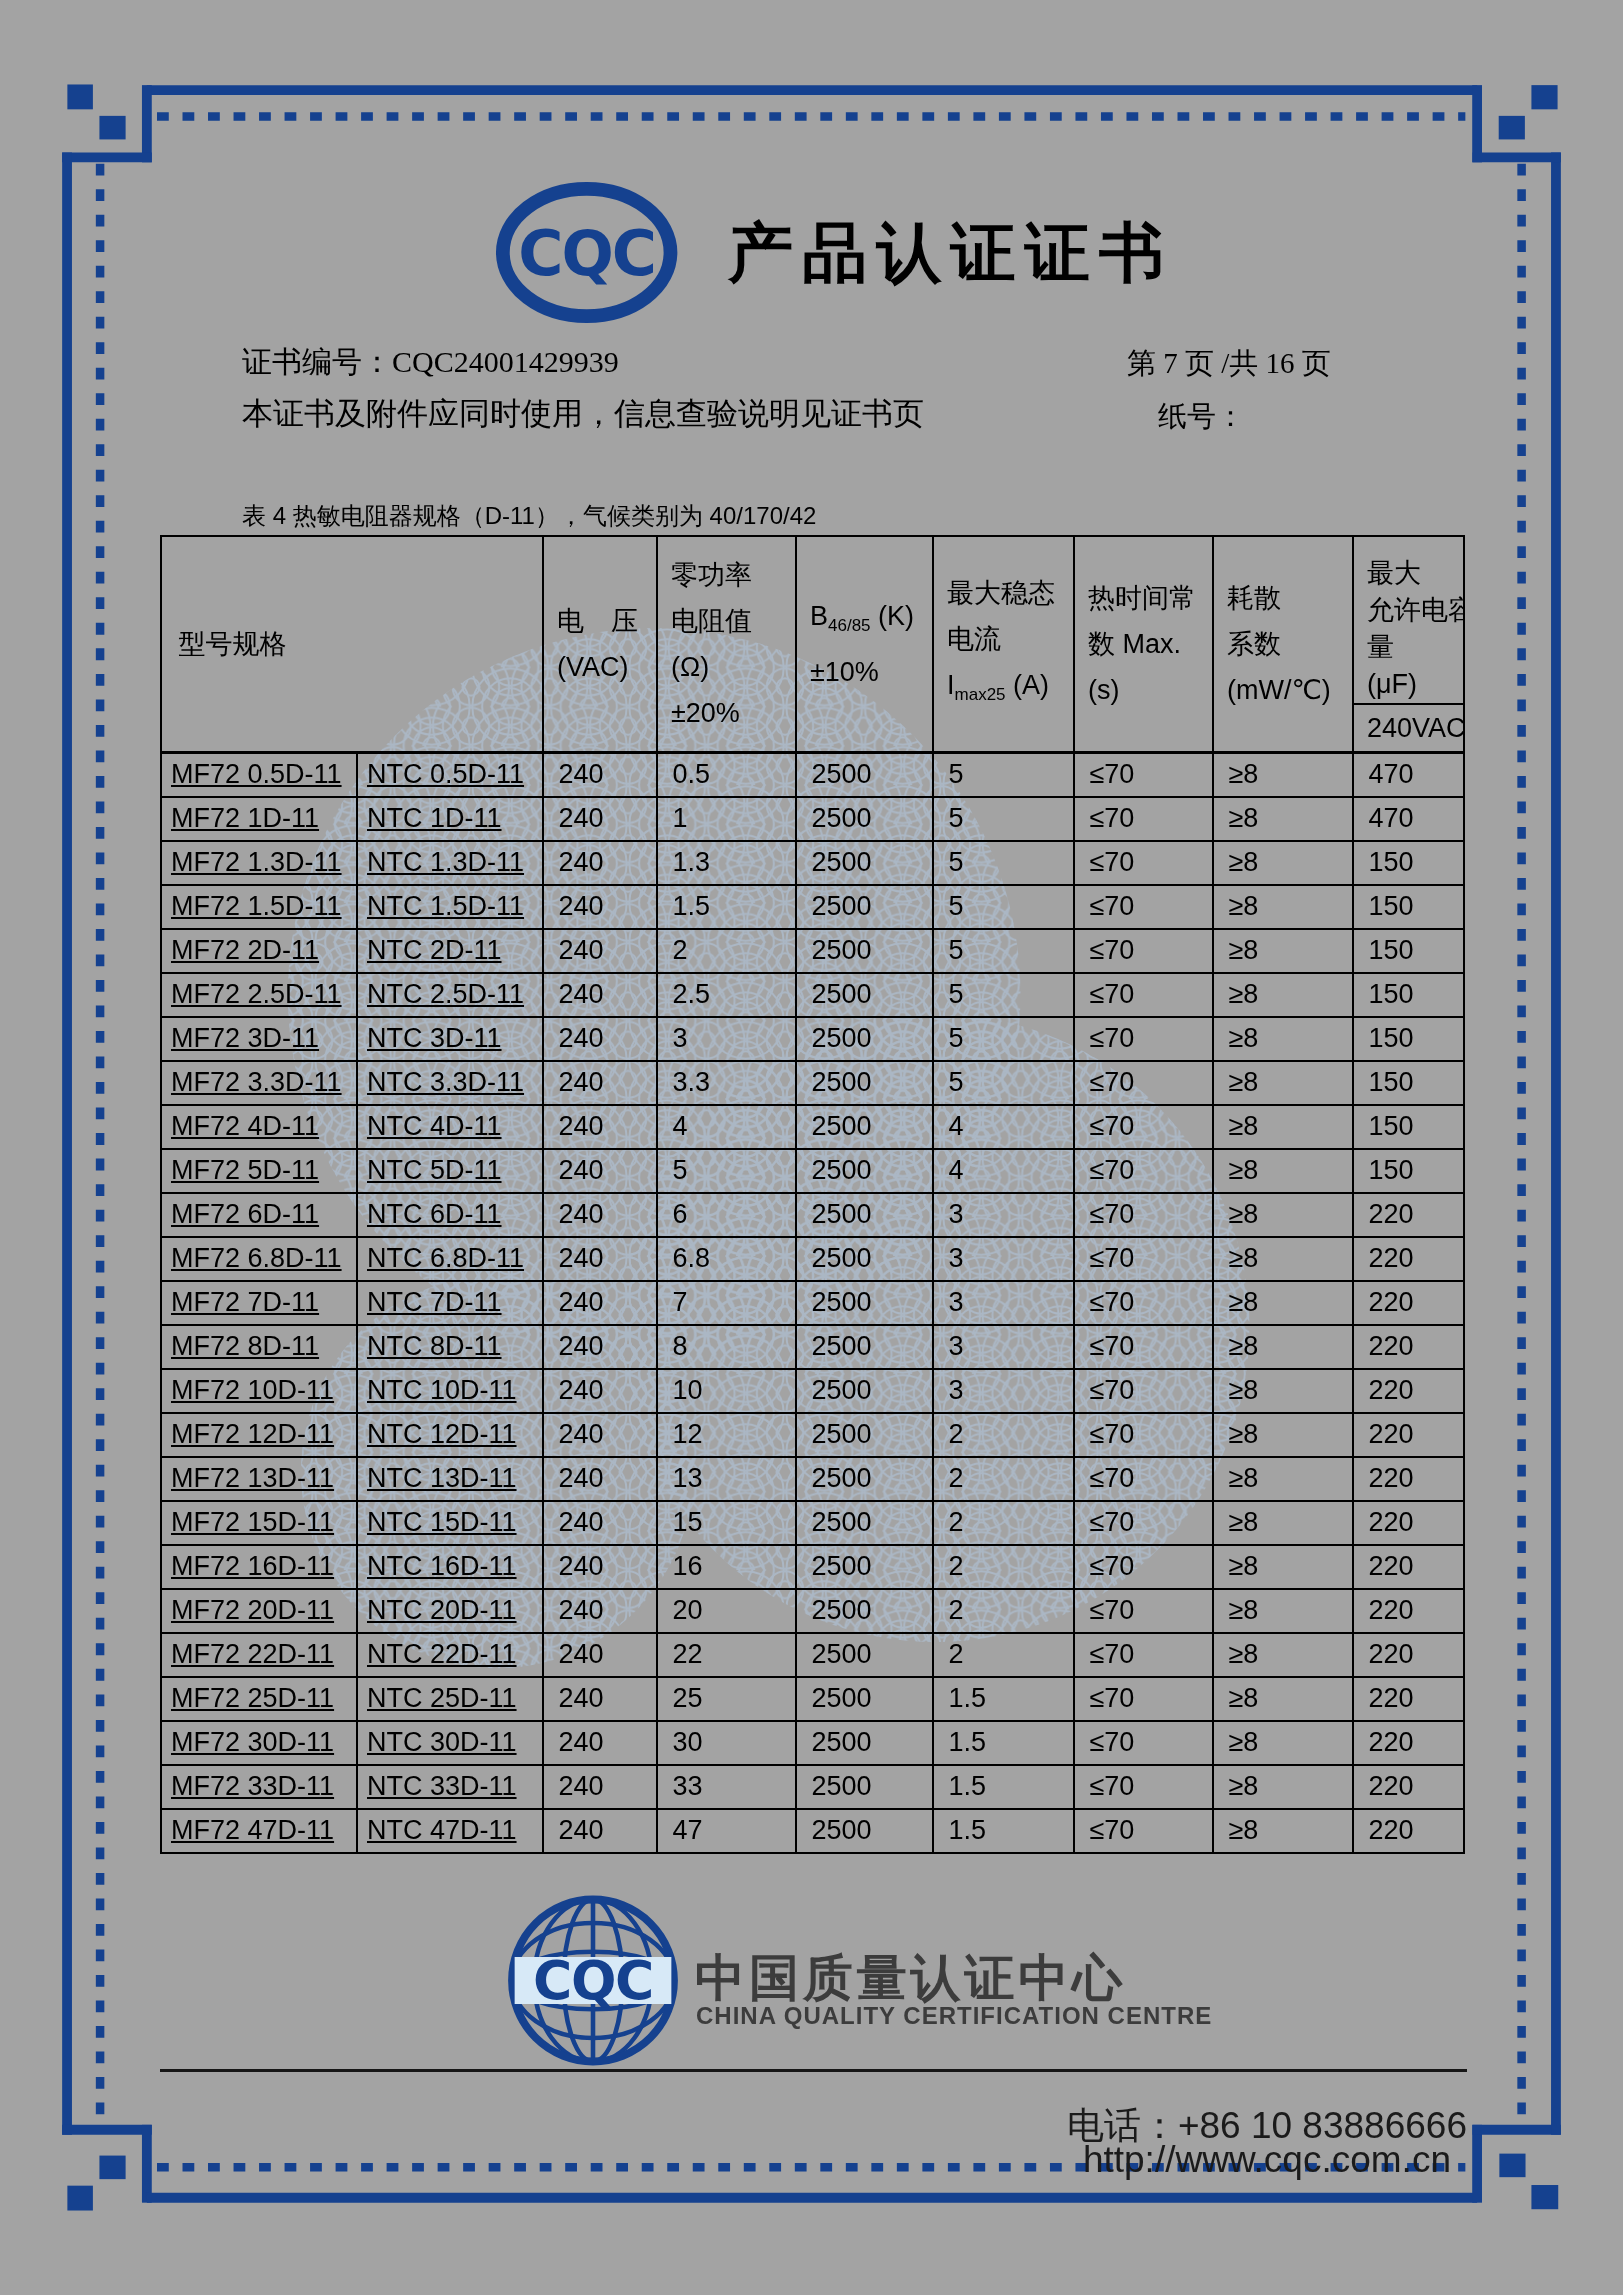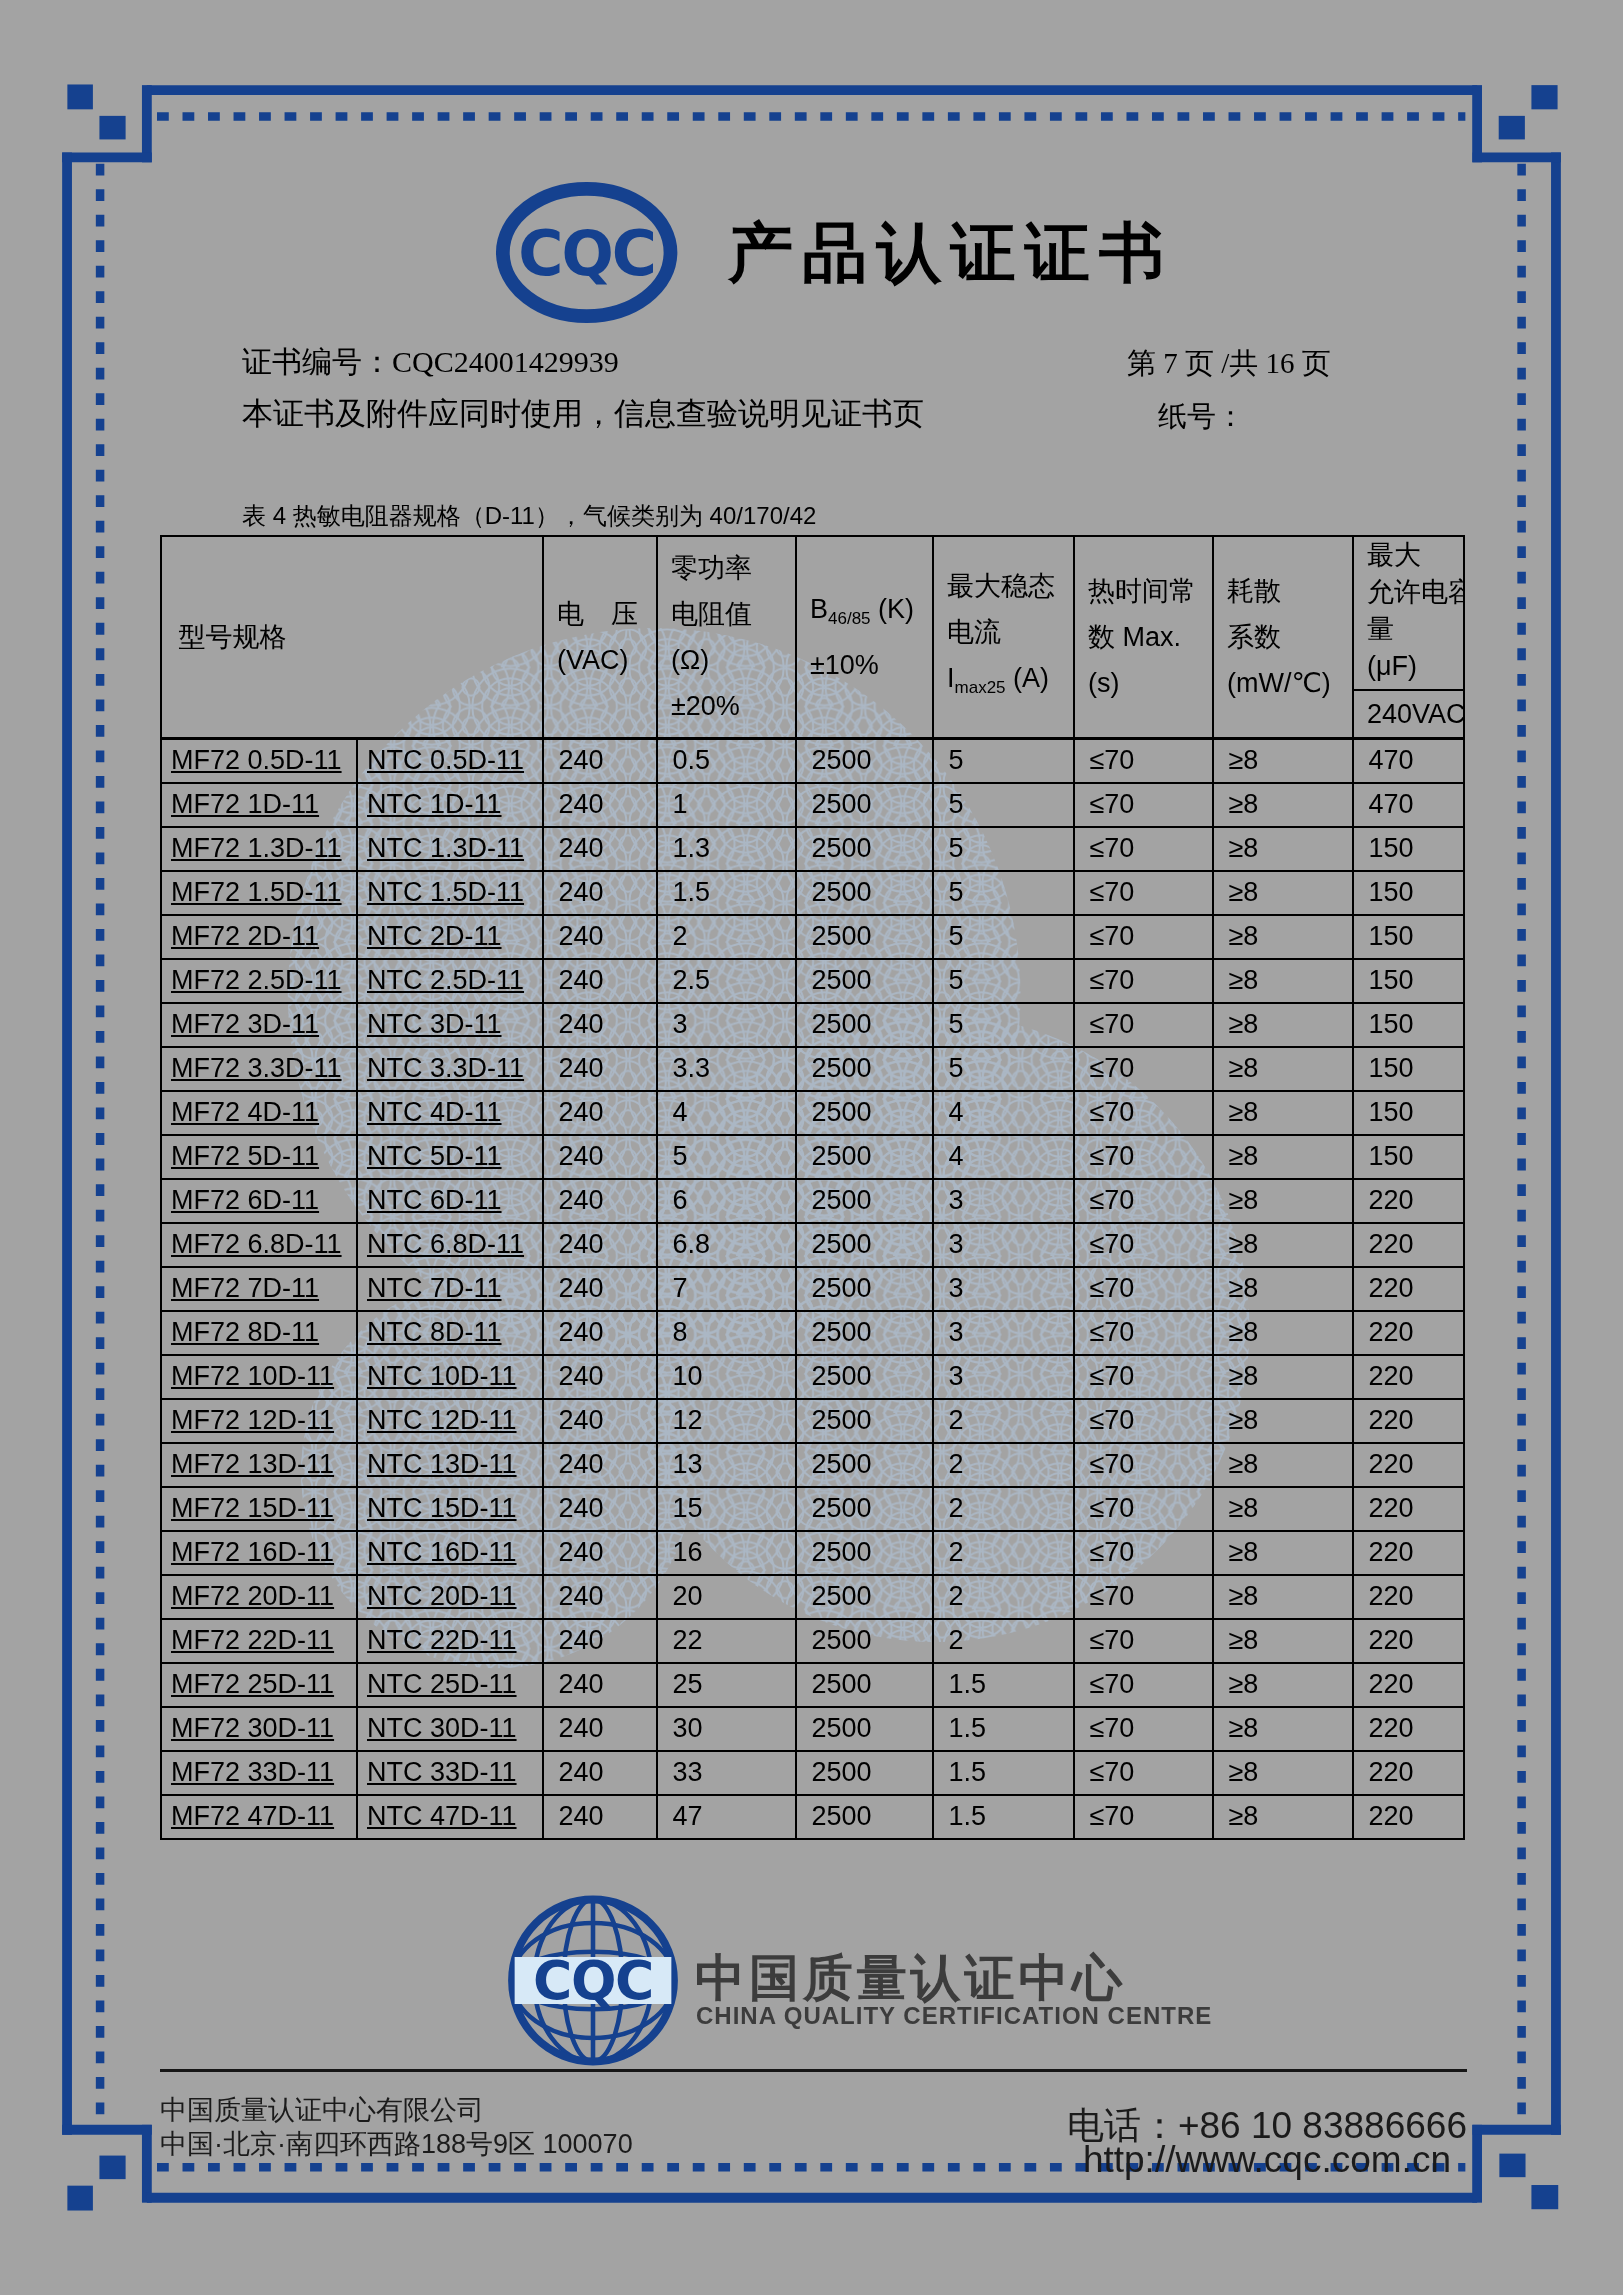--- a/index.html
+++ b/index.html
@@ -42,21 +42,21 @@
     border:2px solid #000;
     font-size:27px;font-weight:400;
     padding:0 0 0 13px;text-align:left;vertical-align:middle;
     overflow:hidden;white-space:nowrap;
   }
   .spec thead th{line-height:46px;}
   .spec thead tr.h1{height:154px;}
   .spec thead tr.h2{height:46px;}
   .spec thead th[rowspan],.spec thead .cap-sub{border-bottom:3.9px solid #000;}
   .spec .c-model{padding-left:16.4px;}
-  .spec .cap-head{vertical-align:top;line-height:37px;padding-top:0;border-bottom-width:2px;}
+  .spec .cap-head{vertical-align:top;line-height:37px;padding-top:18px;border-bottom-width:2px;}
   .spec tbody tr{height:44px;}
   .spec tbody td{padding-left:14.4px;}
   .spec tbody td.model-cell{padding-left:9px;text-decoration:underline;}
   sub{font-size:17px;}
   
   .logo-bottom{position:absolute;left:504px;top:1893px;z-index:2;}
   .org-cn{position:absolute;left:695px;top:1945px;z-index:2;font-size:50px;font-weight:700;letter-spacing:3.9px;color:#3c3c3c;}
   .org-en{position:absolute;left:696px;top:2002px;z-index:2;font-size:24px;font-weight:700;letter-spacing:1px;color:#3c3c3c;}
   .footer-sep{position:absolute;left:160px;top:2069px;width:1307px;height:3.3px;background:#161616;z-index:2;}
   .company-block{position:absolute;left:160px;top:2093px;z-index:2;font-size:27px;line-height:34px;color:#1b1b1b;}
@@ -489,23 +489,19 @@
     </g>
     <circle cx="136" cy="134" r="124" fill="none" stroke="#15418f" stroke-width="12"></circle>
     <rect x="16" y="98" width="240" height="72" fill="#d7e9f7"></rect>
     <text x="136" y="162" text-anchor="middle" font-family="DejaVu Sans, sans-serif" font-size="82" font-weight="bold" letter-spacing="-2" fill="#15418f">CQC</text>
   </svg>
   <div class="org-cn">中国质量认证中心</div>
   <div class="org-en">CHINA QUALITY CERTIFICATION CENTRE</div>
 
   <div class="footer-sep"></div>
 
-  <div class="company-block">
-    <div>中国质量认证中心有限公司</div>
-    <div>中国·北京·南四环西路188号9区  100070</div>
-  </div>
   <div class="contact-block">
     <div><span>电话：</span><span>+86 10 83886666</span></div>
     <div>http://www.cqc.com.cn</div>
   </div>
 
 </div>
 
 
 </body></html>

